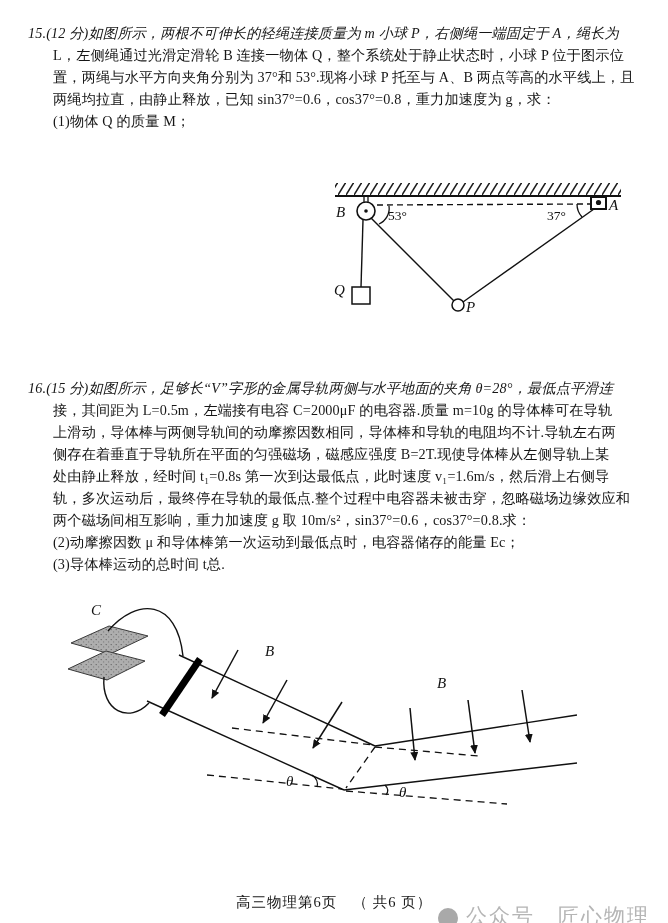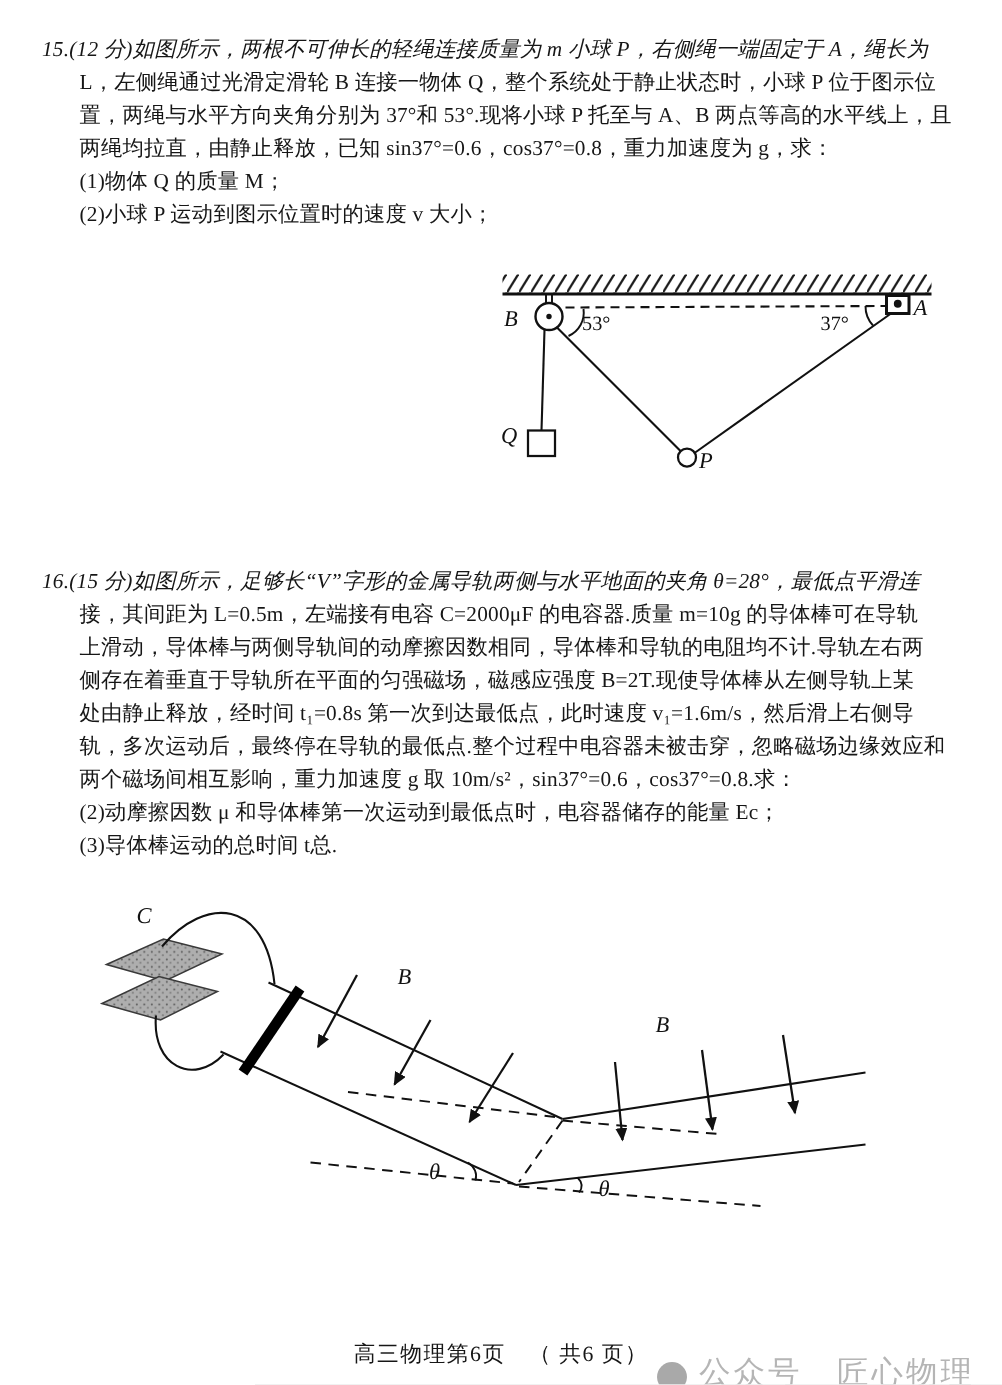--- a/index.html
+++ b/index.html
@@ -40,21 +40,20 @@
 <body>
 
 <div class="page">
 
   <div id="p15-text" class="problem">
       <div class="tline">15.(12 分)如图所示，两根不可伸长的轻绳连接质量为 m 小球 P，右侧绳一端固定于 A，绳长为</div>
       <div class="tline">L，左侧绳通过光滑定滑轮 B 连接一物体 Q，整个系统处于静止状态时，小球 P 位于图示位</div>
       <div class="tline">置，两绳与水平方向夹角分别为 37°和 53°.现将小球 P 托至与 A、B 两点等高的水平线上，且</div>
       <div class="tline">两绳均拉直，由静止释放，已知 sin37°=0.6，cos37°=0.8，重力加速度为 g，求：</div>
       <div class="tline">(1)物体 Q 的质量 M；</div>
-      <div class="tline">(2)小球 P 运动到图示位置时的速度 v 大小；</div>
     </div>
 
   <svg id="fig15" class="fig" width="320" height="140" viewBox="0 0 320 140">
     <defs>
       <pattern id="hatch" width="8" height="13" patternUnits="userSpaceOnUse">
         <line x1="8" y1="0" x2="0" y2="13" stroke="#1b1b1b" stroke-width="1.5"></line>
       </pattern>
     </defs>
 
     <g>

